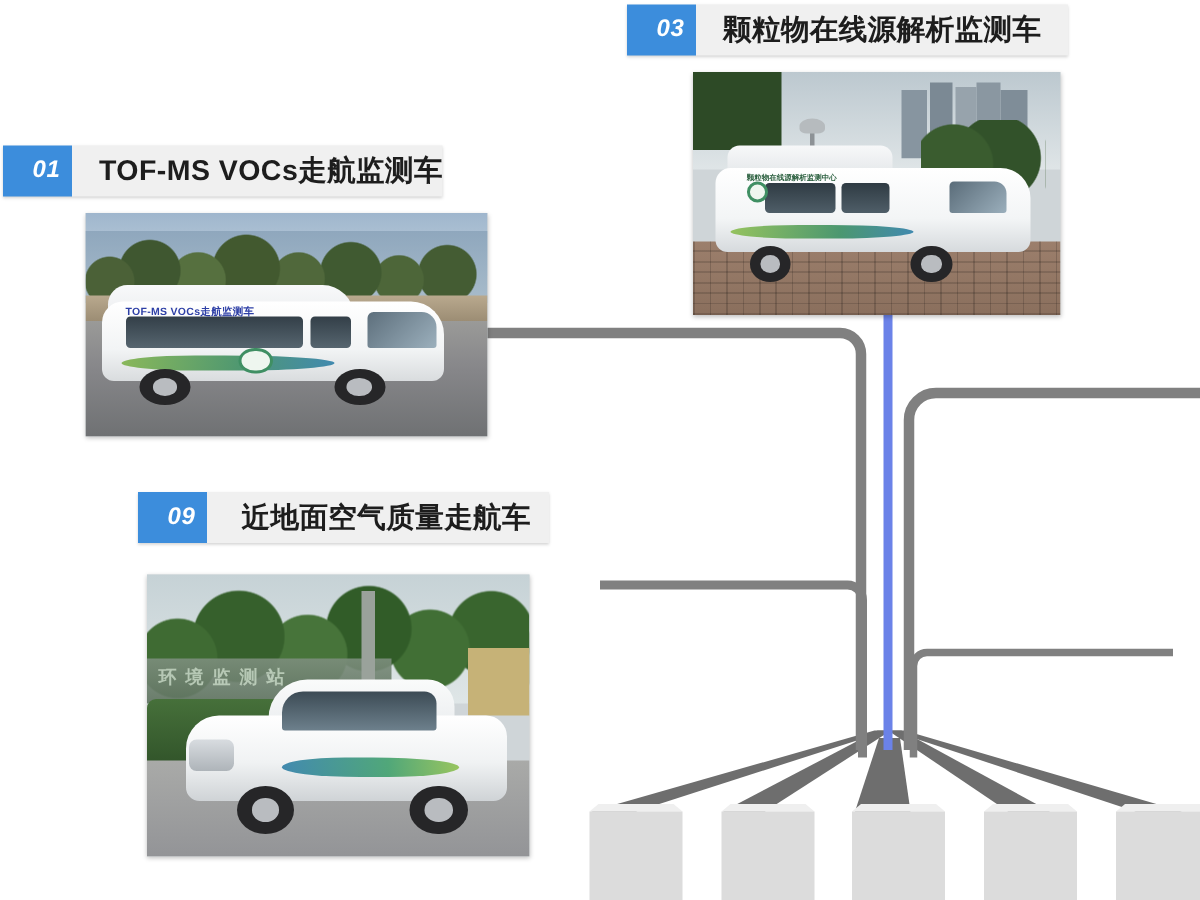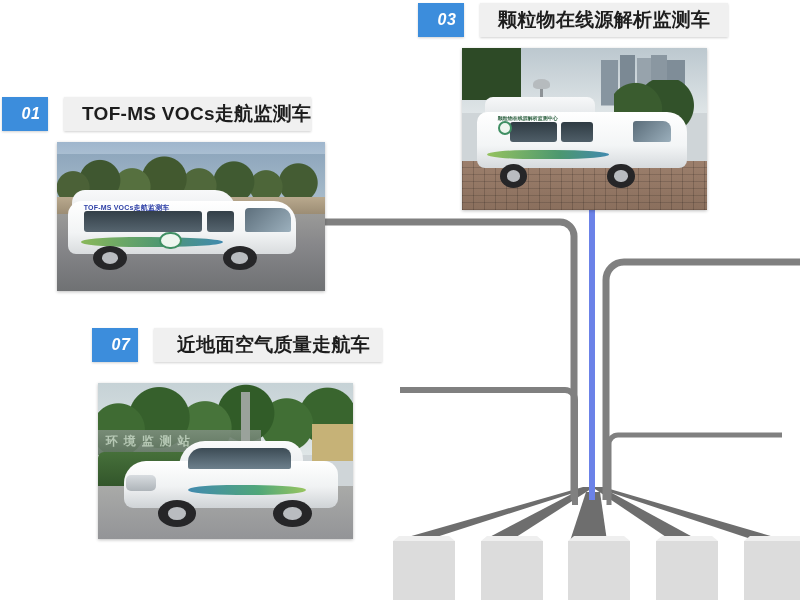--- a/index.html
+++ b/index.html
@@ -40,39 +40,38 @@
   .label-text {
     background:#f0f0f0;
     color:#1d1d1d;
     font-weight:bold;
     font-size:19px;
     display:flex;
     align-items:center;
     padding:0 16px 0 18px;
     white-space:nowrap;
     letter-spacing:.3px;
-    margin-left:16px;
   }
   #label-01 { left:2px;  top:97px; }
   #label-02 { left:92px;  top:328px; }
   #label-03 { left:418px; top:3px; }
 
   #label-01 .label-text { width:247px; }
   #label-02 .label-text { width:228px;padding-left:23px; }
   #label-03 .label-text { width:248px; }
 
   
   .photo {
     position:absolute;
     overflow:hidden;
     background:#cfd5d8;
     box-shadow:0 1px 3px rgba(0,0,0,.25);
   }
   #photo-01 { left:57px;  top:142px; width:268px; height:149px; }
-  #photo-02 { left:98px;  top:383px; width:255px; height:156px; }
+  #photo-02 { left:98px;  top:383px; width:255px; height:188px; }
   #photo-03 { left:462px; top:48px;  width:245px; height:162px; }
 
   .ph-layer { position:absolute; }
 
   
   .sky      { left:0; top:0; width:100%; height:46%; }
   .ground   { left:0; bottom:0; width:100%; }
 
   
   #photo-01 .sky   { background:linear-gradient(#9fb6cd,#c3d2dd); height:28%; }
@@ -377,21 +376,21 @@
       <div class="wheel w2"></div>
     </div>
   </div>
 
   <div class="label-bar" id="label-01">
     <div class="label-badge">01</div>
     <div class="label-text">TOF-MS VOCs走航监测车</div>
   </div>
 
   <div class="label-bar" id="label-02">
-    <div class="label-badge">07</div>
+    <div class="label-badge">09</div>
     <div class="label-text">近地面空气质量走航车</div>
   </div>
 
   <div class="label-bar" id="label-03">
     <div class="label-badge">03</div>
     <div class="label-text">颗粒物在线源解析监测车</div>
   </div>
 
 </div>
 

